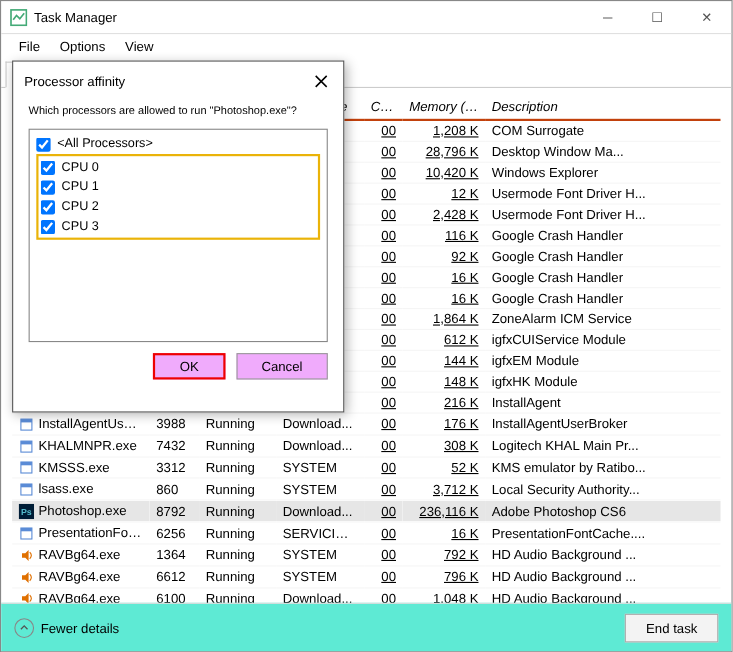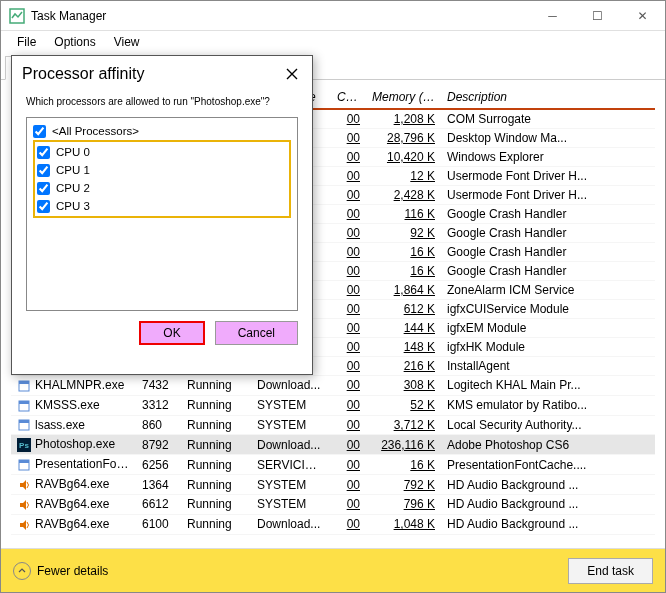--- a/index.html
+++ b/index.html
@@ -15,27 +15,27 @@
 .tab { padding: 4px 12px; font-size: 12px; border: 1px solid transparent; position: relative; top: 1px; background: #fff; }
 .tab.active { border: 1px solid #ccc; border-bottom-color: #fff; }
 .table-wrap { padding: 6px 10px 0 10px; height: 470px; overflow: hidden; }
 table { width: 100%; border-collapse: collapse; table-layout: fixed; }
 th { text-align: left; font-weight: normal; padding: 4px 6px; border-bottom: 2px solid #c2410c; white-space: nowrap; overflow: hidden; text-overflow: ellipsis; font-style: italic; }
 th.num { text-align: right; }
 td { padding: 2px 6px; white-space: nowrap; overflow: hidden; text-overflow: ellipsis; border-bottom: 1px solid #f5f5f5; height: 19px; }
 td.num { text-align: right; text-decoration: underline; }
 tr.selected td { background: #e6e6e6; }
 .picon { width: 14px; height: 14px; display: inline-block; vertical-align: middle; margin-right: 4px; }
-.footer { position: absolute; bottom: 0; left: 0; right: 0; height: 44px; border-top: 1px solid #ddd; display: flex; align-items: center; padding: 0 12px; justify-content: space-between; background: #fde047; }
+.footer { position: absolute; bottom: 0; left: 0; right: 0; height: 44px; border-top: 1px solid #ddd; display: flex; align-items: center; padding: 0 12px; justify-content: space-between; background: #5eead4; }
 .fewer { display: flex; align-items: center; gap: 6px; font-size: 12px; }
 .circle { width: 18px; height: 18px; border: 1px solid #888; border-radius: 50%; display: flex; align-items: center; justify-content: center; }
 .end-btn { padding: 5px 18px; border: 1px solid #aaa; background: #f3f3f3; font-size: 12px; }
 .dialog { position: absolute; left: 10px; top: 54px; width: 302px; height: 320px; background: #fff; border: 1px solid #555; box-shadow: 2px 2px 10px rgba(0,0,0,0.3); z-index: 10; }
 .dlg-title { display: flex; align-items: center; padding: 8px 10px; }
-.dlg-title-text { flex: 1; font-size: 16px; }
+.dlg-title-text { flex: 1; font-size: 12px; }
 .dlg-close { width: 20px; height: 20px; display: flex; align-items: center; justify-content: center; }
 .dlg-msg { padding: 4px 14px 10px; font-size: 10px; }
 .dlg-list { margin: 0 14px; border: 1px solid #888; height: 194px; padding: 4px 6px; }
 .chk-row { display: flex; align-items: center; gap: 6px; height: 18px; font-size: 11.5px; }
 input[type=checkbox] { width: 13px; height: 13px; }
 .dlg-btns { display: flex; justify-content: flex-end; gap: 10px; padding: 10px 14px; }
 .dlg-btn { padding: 3px 22px; border: 1px solid #999; background: #f0abfc; font-size: 12px; }
 .dlg-btn.ok-hl { border: 2px solid #e00; }
 .hl-group { border: 2px solid #eab308; padding: 1px 2px; }
 </style>
@@ -207,20 +207,32 @@
           <td>igfxHK Module</td>
         </tr>
         <tr>
           <td><span></span></td>
           <td></td>
           <td></td>
           <td>Downlo...</td>
           <td class="num">00</td>
           <td class="num">216 K</td>
           <td>InstallAgent</td>
+        </tr>
+        <tr>
+          <td><svg class="picon" viewBox="0 0 14 14">
+              <rect x="2" y="2" width="10" height="10" fill="#fff" stroke="#5a8bd6"></rect>
+              <rect x="2" y="2" width="10" height="3" fill="#5a8bd6"></rect>
+            </svg><span>InstallAgentUser...</span></td>
+          <td>3988</td>
+          <td>Running</td>
+          <td>Download...</td>
+          <td class="num">00</td>
+          <td class="num">176 K</td>
+          <td>InstallAgentUserBroker</td>
         </tr>
         <tr>
           <td><svg class="picon" viewBox="0 0 14 14">
               <rect x="2" y="2" width="10" height="10" fill="#fff" stroke="#5a8bd6"></rect>
               <rect x="2" y="2" width="10" height="3" fill="#5a8bd6"></rect>
             </svg><span>KHALMNPR.exe</span></td>
           <td>7432</td>
           <td>Running</td>
           <td>Download...</td>
           <td class="num">00</td>

